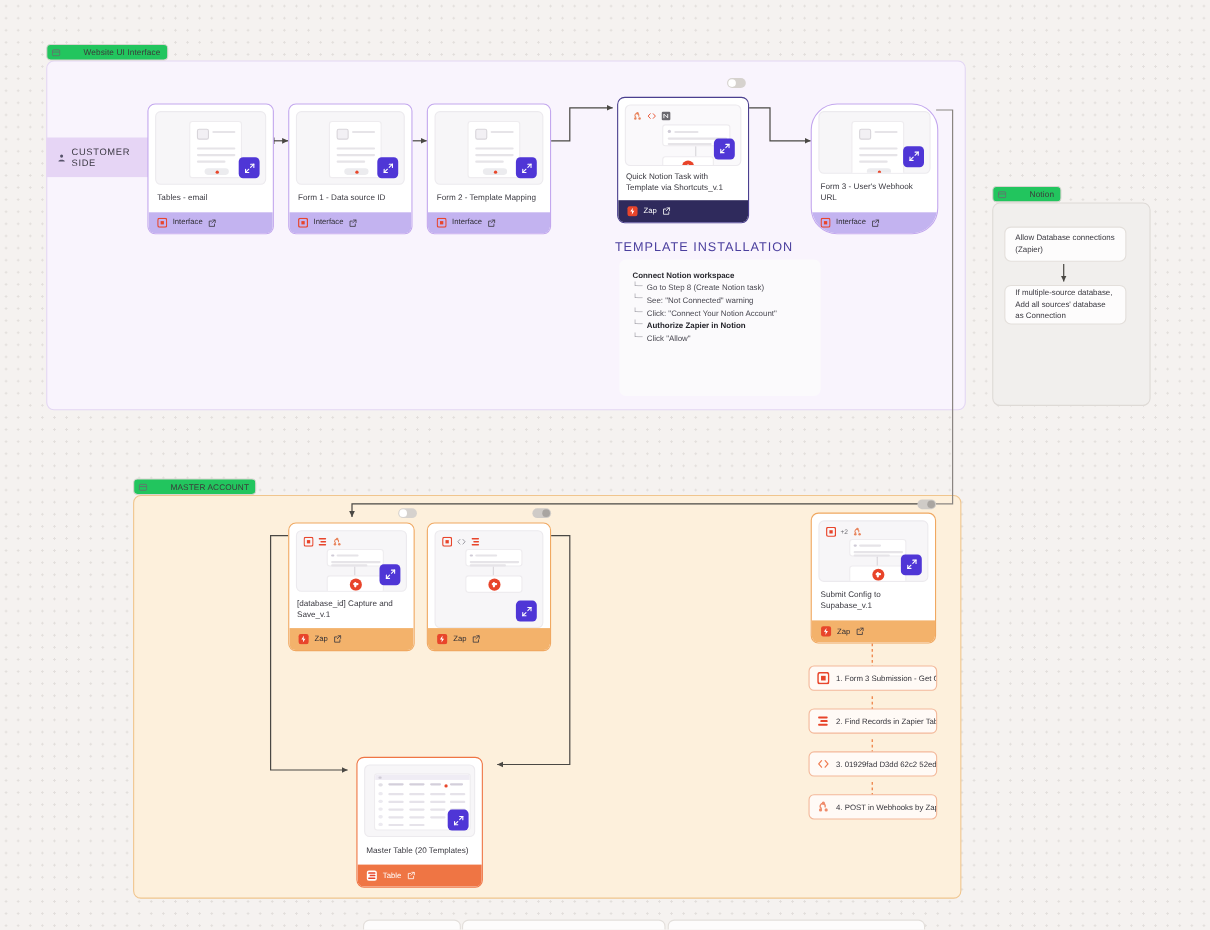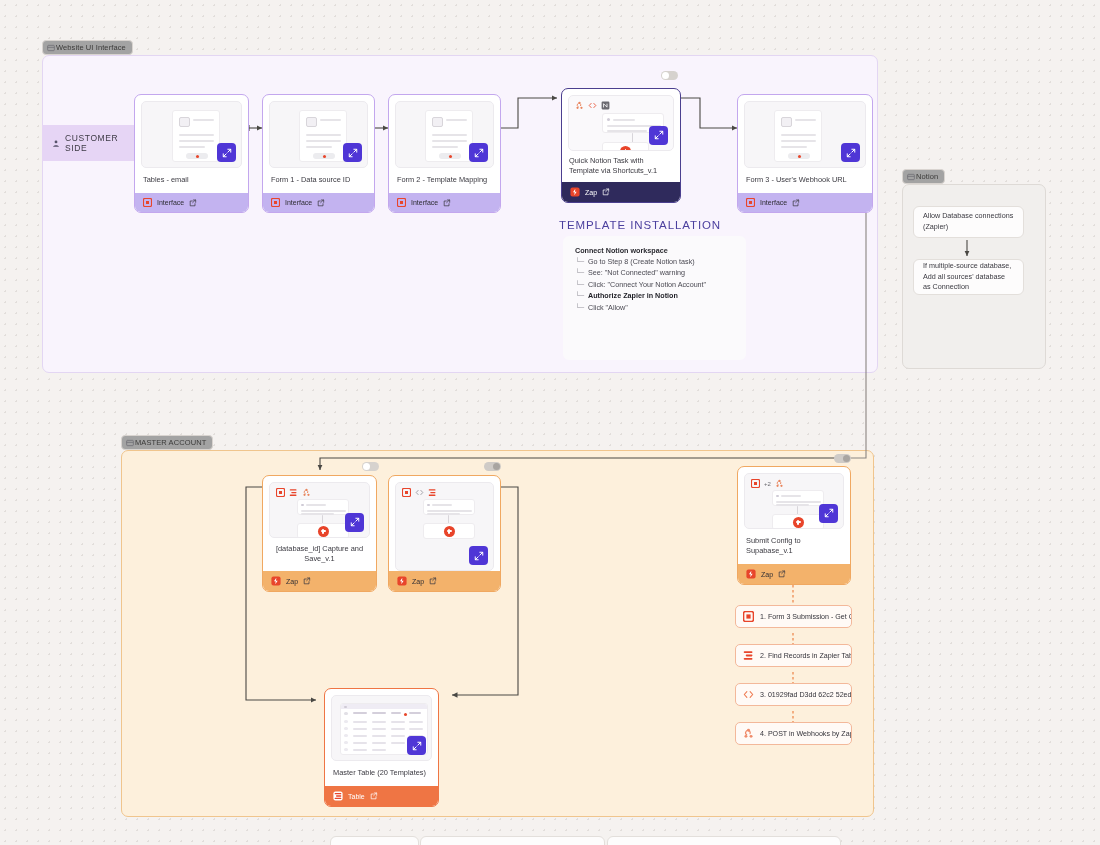--- a/index.html
+++ b/index.html
@@ -12,27 +12,27 @@
     background-color: #f5f2f0;
     background-image: radial-gradient(circle, #e2dedb 1px, transparent 1px);
     background-size: 11px 11px;
     position: relative;
   }
   .canvas { position: absolute; inset: 0; }
 
   
   .group-tag {
     position: absolute;
-    background: #a3a3a3;
+    background: #22c55e;
     border: 1px solid #d9d4d0;
     border-radius: 4px;
     font-size: 7.5px;
     color: #3b3a39;
     padding: 2px 6px 2px 4px;
-    display: flex; align-items: center; gap: 1px;
+    display: flex; align-items: center; gap: 21px;
     white-space: nowrap;
     z-index: 6;
     letter-spacing: .1px;
   }
   .group-tag svg { display:block; }
   .group-frame {
     position: absolute;
     border-radius: 7px;
     z-index: 1;
   }
@@ -450,21 +450,21 @@
         </svg>
       <span>Zap</span>
       <svg width="8" height="8" viewBox="0 0 12 12">
           <path d="M9.5 1.5 L5.5 5.5" stroke="#fff" stroke-width="1.1" stroke-linecap="round"></path>
           <path d="M6.5 1.5h3.5V5" stroke="#fff" stroke-width="1.1" fill="none" stroke-linecap="round"></path>
           <path d="M9 7v3.2H1.8V3h3.2" stroke="#fff" stroke-width="1.1" fill="none" stroke-linecap="round"></path>
         </svg>
     </div>
   </div>
 
-  <div class="node purple-node" style="left:737px; top:94px; width:136px; height:119px;">
+  <div class="node purple-node" style="left:737px; top:94px; width:116px; height:119px;border-radius:24px;">
     <div class="node-preview">
       <div class="mini-page" style="left:29px; top:8px; width:48px; height:52px;">
         <div class="mini-img" style="left:6px; top:6px; width:11px; height:10px;"></div>
         <div class="skel" style="left:20px; top:8px; width:21px; height:2.3px;"></div>
         <div class="skel" style="left:6px; top:23px; width:35px; height:2.3px;"></div>
         <div class="skel" style="left:6px; top:29px; width:35px; height:2.3px;"></div>
         <div class="skel" style="left:6px; top:35px; width:26px; height:2.3px;"></div>
         <div class="mini-btn" style="left:13px; top:42px; width:22px; height:6px;">
             <div class="red-dot"></div>
           </div>
@@ -516,21 +516,21 @@
   <div class="toggle" style="left:362px; top:462px;">
       <div class="knob"></div>
     </div>
   <div class="toggle on" style="left:484px; top:462px;">
       <div class="knob"></div>
     </div>
   <div class="toggle on" style="left:834px; top:454px;">
       <div class="knob"></div>
     </div>
 
-  <div class="node orange-node" style="left:262px; top:475px; width:115px; height:117px;text-align:center;">
+  <div class="node orange-node" style="left:262px; top:475px; width:115px; height:117px;">
     <div class="node-preview">
       <div class="icon-row">
         <span class="mini-icon">
           <svg width="9" height="9" viewBox="0 0 12 12">
               <rect x="0.6" y="0.6" width="10.8" height="10.8" rx="2" fill="none" stroke="#e8452b" stroke-width="1.6"></rect>
               <rect x="4" y="4" width="4" height="4" fill="#e8452b"></rect>
             </svg>
         </span>
         <span class="mini-icon">
           <svg width="9" height="9" viewBox="0 0 12 12">

